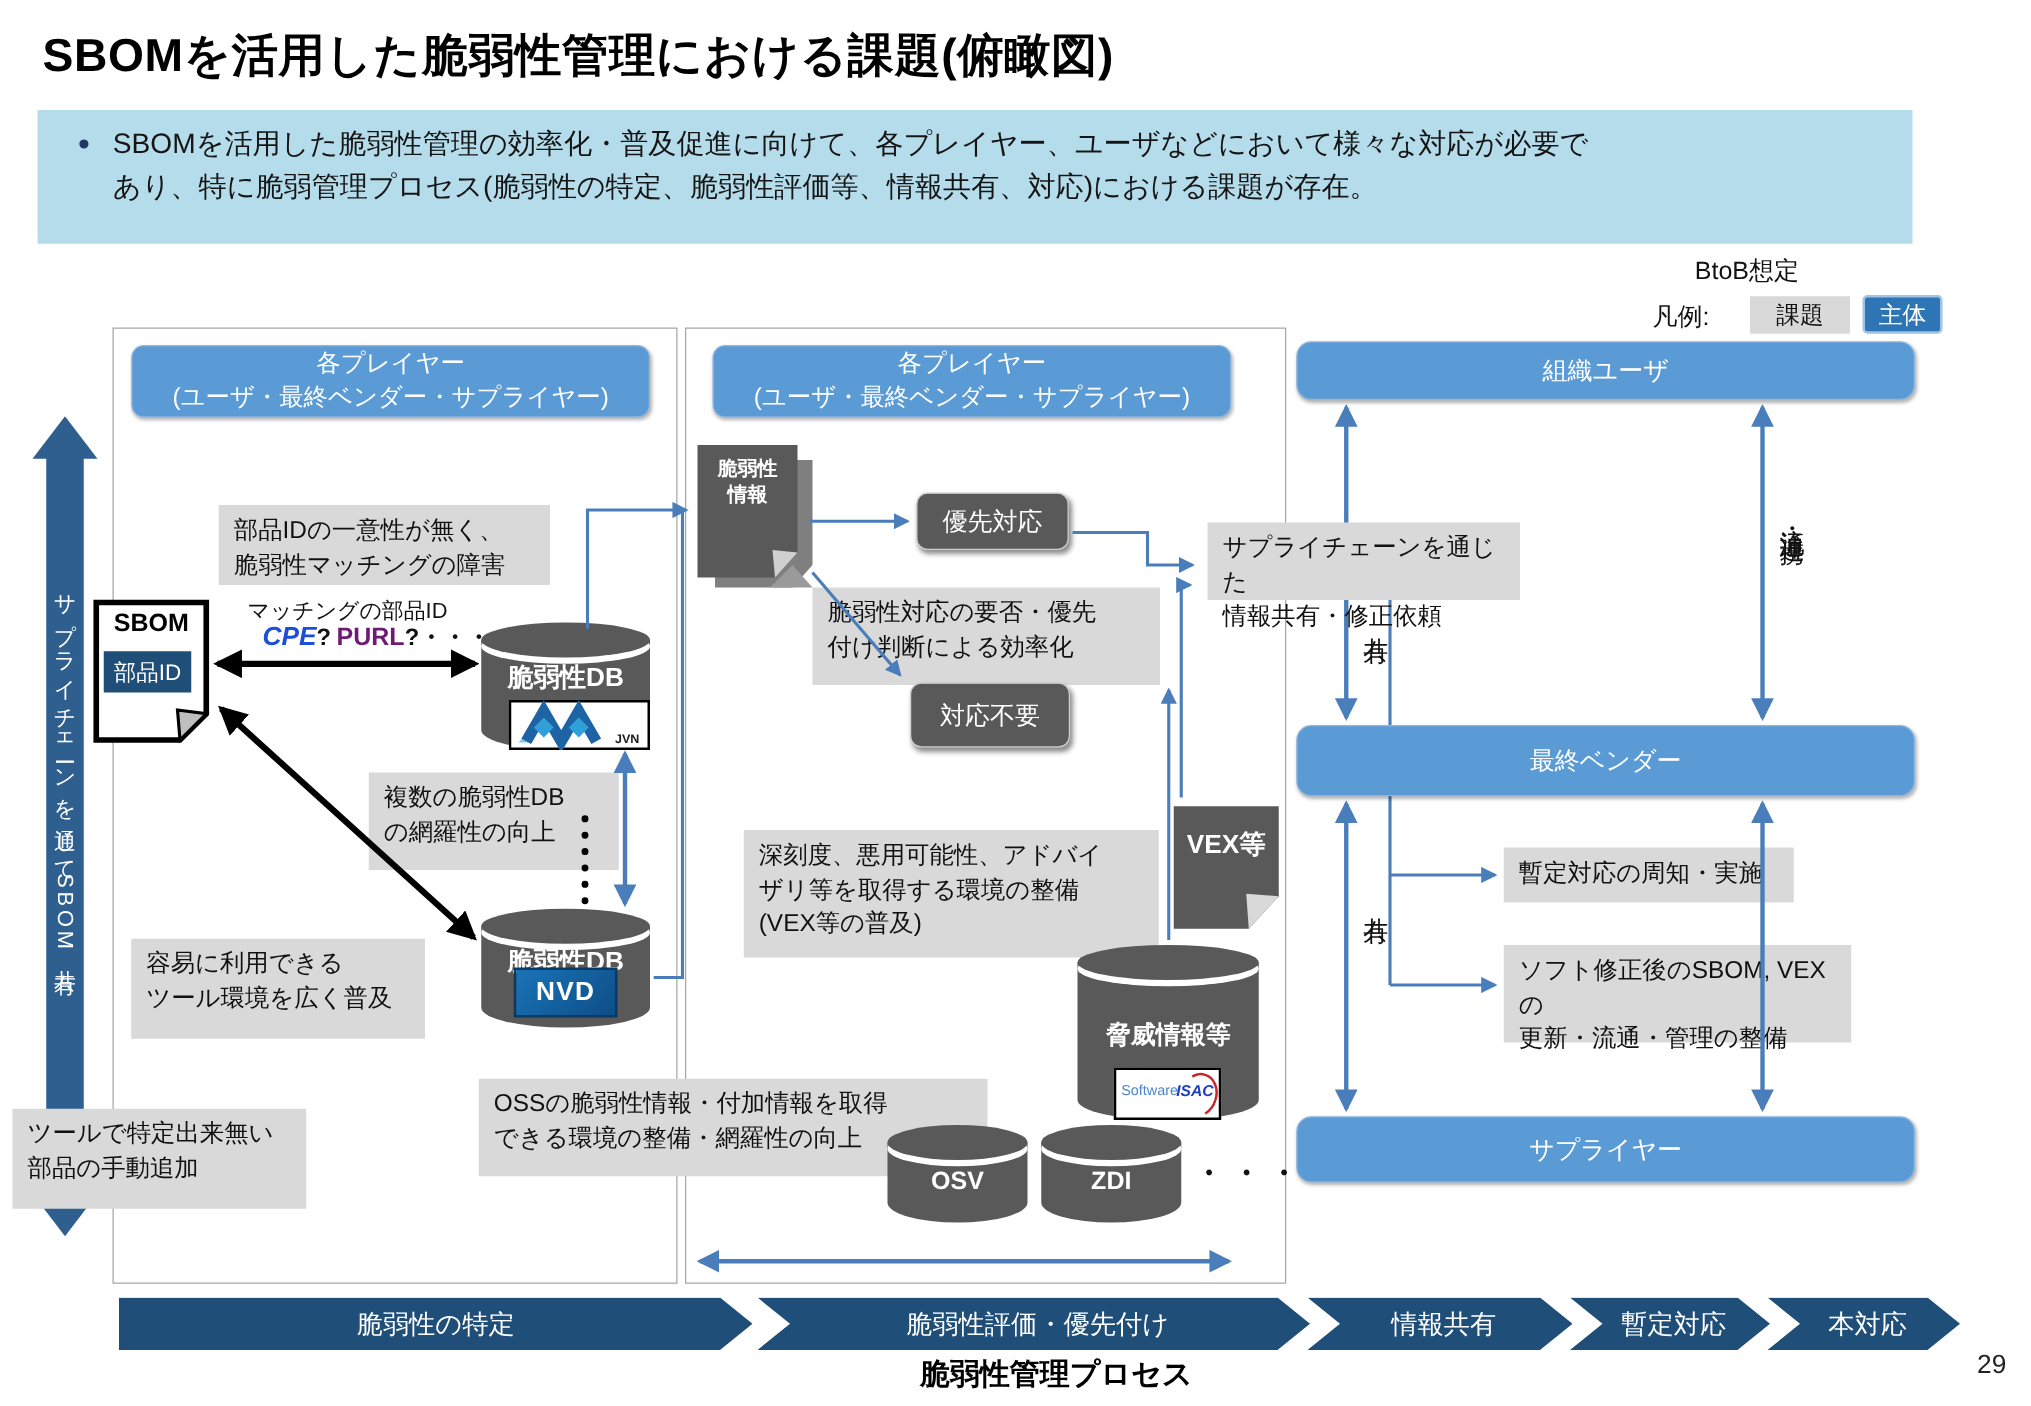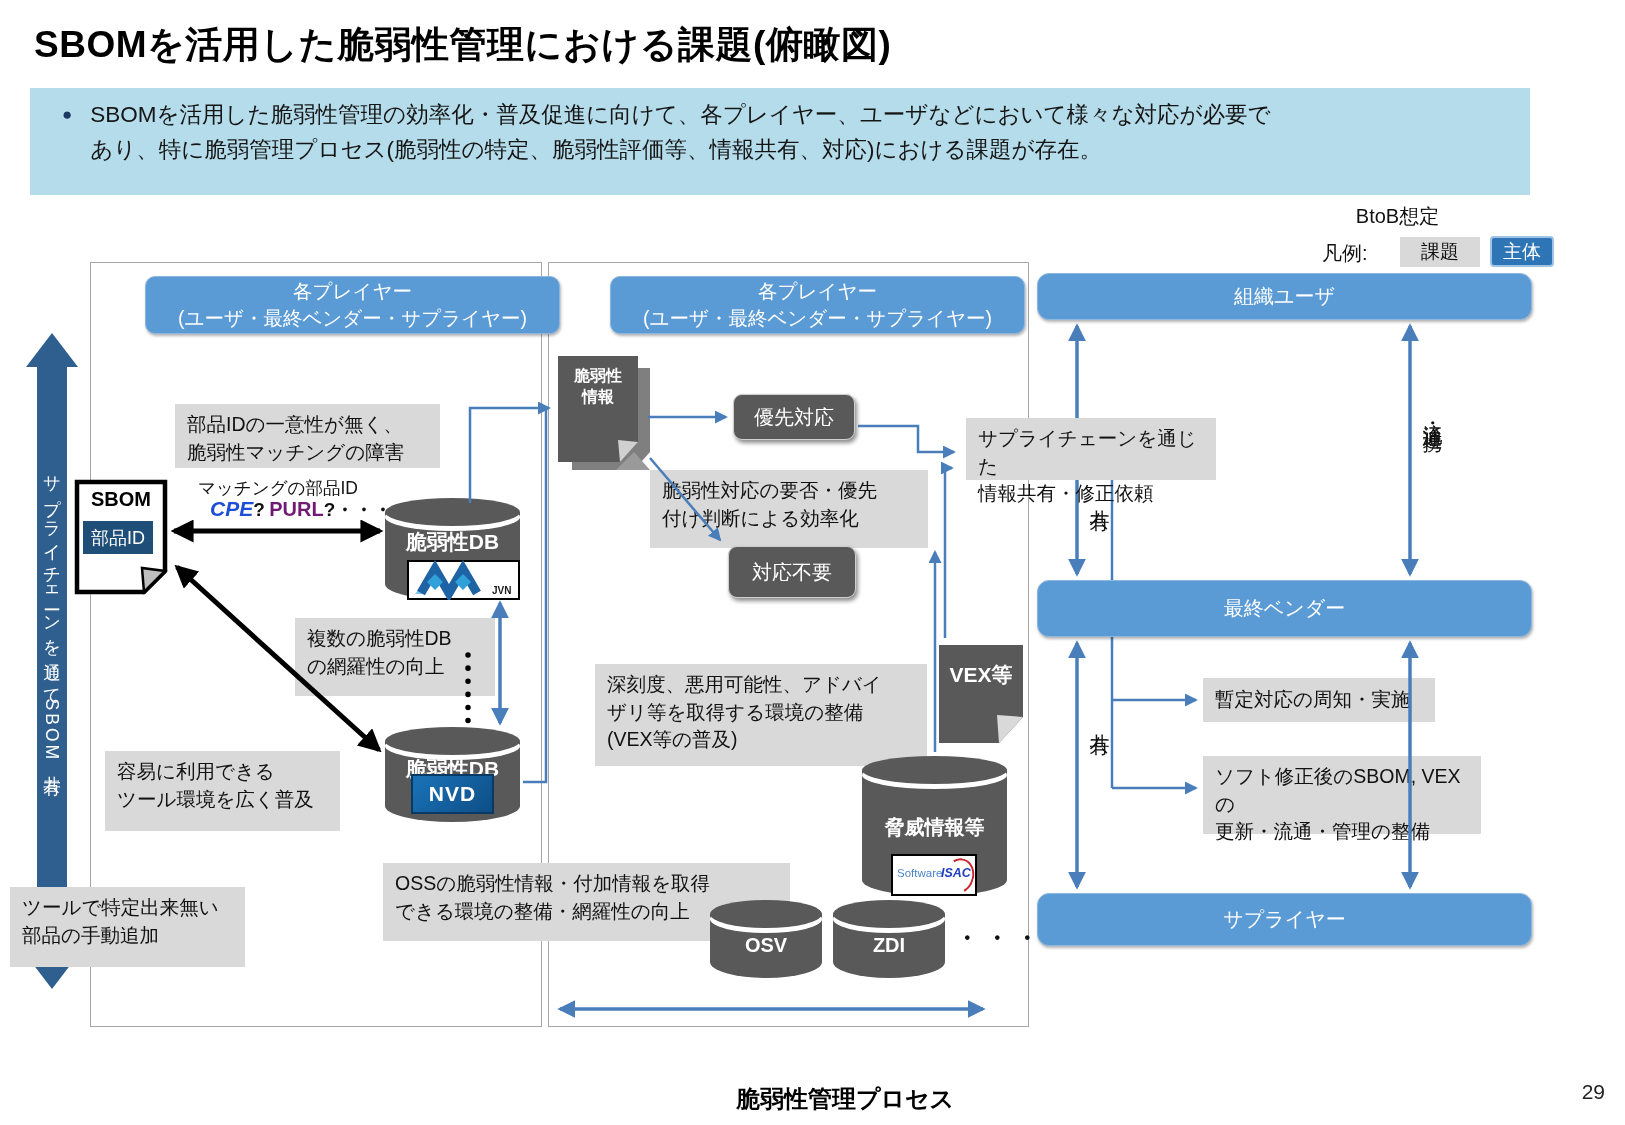--- a/index.html
+++ b/index.html
@@ -17,21 +17,21 @@
   .legend-issue{left:1400px;top:237px;width:80px;height:30px;background:#D9D9D9;font-size:19px;
                 display:flex;align-items:center;justify-content:center;}
   .legend-actor{left:1490px;top:236px;width:64px;height:31px;background:#2E75B6;color:#fff;font-size:19px;
                 border:2px solid #9DC3E6;border-radius:4px;display:flex;align-items:center;justify-content:center;box-sizing:border-box;}
   
   .colframe{background:#fff;border:1.5px solid #A6A6A6;}
   
   .bluebar{background:#5B9BD5;border:1px solid #8FB6DF;border-radius:10px;color:#fff;
            display:flex;align-items:center;justify-content:center;text-align:center;
            box-shadow:1px 2px 3px rgba(0,0,0,.3);box-sizing:border-box;}
-  .colhead{font-size:19.5px;line-height:1.4;margin-left:40px;}
+  .colhead{font-size:19.5px;line-height:1.4;}
   .rightbar{font-size:20px;border-radius:12px;}
   
   .grayb{background:#D9D9D9;color:#111;font-size:19.5px;line-height:1.42;padding:7px 12px;box-sizing:border-box;}
   
   .darkb{background:#595959;color:#fff;font-size:20px;border-radius:9px;border:1px solid #cfcfcf;
          display:flex;align-items:center;justify-content:center;box-shadow:2px 3px 4px rgba(0,0,0,.45);box-sizing:border-box;}
   
   .cyl{position:absolute;}
   .cyl .c-body{position:absolute;left:0;right:0;top:14px;bottom:0;background:#595959;border-radius:0 0 50% 50%/0 0 16px 16px;z-index:1;}
   .cyl .c-gap{position:absolute;left:0;right:0;top:5px;height:28px;border-radius:50%;background:#fff;z-index:2;}
@@ -255,16 +255,33 @@
     <line x1="1410" y1="326" x2="1410" y2="574" stroke="#4A7EBB" stroke-width="3.5" marker-start="url(#ab)" marker-end="url(#ab)"></line>
     <line x1="1077" y1="643" x2="1077" y2="887" stroke="#4A7EBB" stroke-width="3.5" marker-start="url(#ab)" marker-end="url(#ab)"></line>
     <line x1="1410" y1="643" x2="1410" y2="887" stroke="#4A7EBB" stroke-width="3.5" marker-start="url(#ab)" marker-end="url(#ab)"></line>
 
     <line x1="1112" y1="700" x2="1196" y2="700" stroke="#4A7EBB" stroke-width="2.5" marker-end="url(#ab)"></line>
     <line x1="1112" y1="788" x2="1196" y2="788" stroke="#4A7EBB" stroke-width="2.5" marker-end="url(#ab)"></line>
 
     <line x1="560" y1="1009" x2="983" y2="1009" stroke="#4A7EBB" stroke-width="3.5" marker-start="url(#ab)" marker-end="url(#ab)"></line>
   </svg>
 
+  <div class="abs" style="left:0;top:1038px;width:1625px;height:42px;z-index:2;">
+    <div class="chev first" style="left:95px;width:507px;">
+        <span>脆弱性の特定</span>
+      </div>
+    <div class="chev mid" style="left:606px;width:436px;padding-left:6px;">
+        <span>脆弱性評価・優先付け</span>
+      </div>
+    <div class="chev mid" style="left:1046px;width:206px;padding-left:6px;">
+        <span>情報共有</span>
+      </div>
+    <div class="chev mid" style="left:1256px;width:154px;padding-left:6px;">
+        <span>暫定対応</span>
+      </div>
+    <div class="chev mid" style="left:1414px;width:148px;padding-left:6px;">
+        <span>本対応</span>
+      </div>
+  </div>
   <div class="abs process-label">脆弱性管理プロセス</div>
   <div class="abs pagenum">29</div>
 
 </div>
 
 </body></html>

